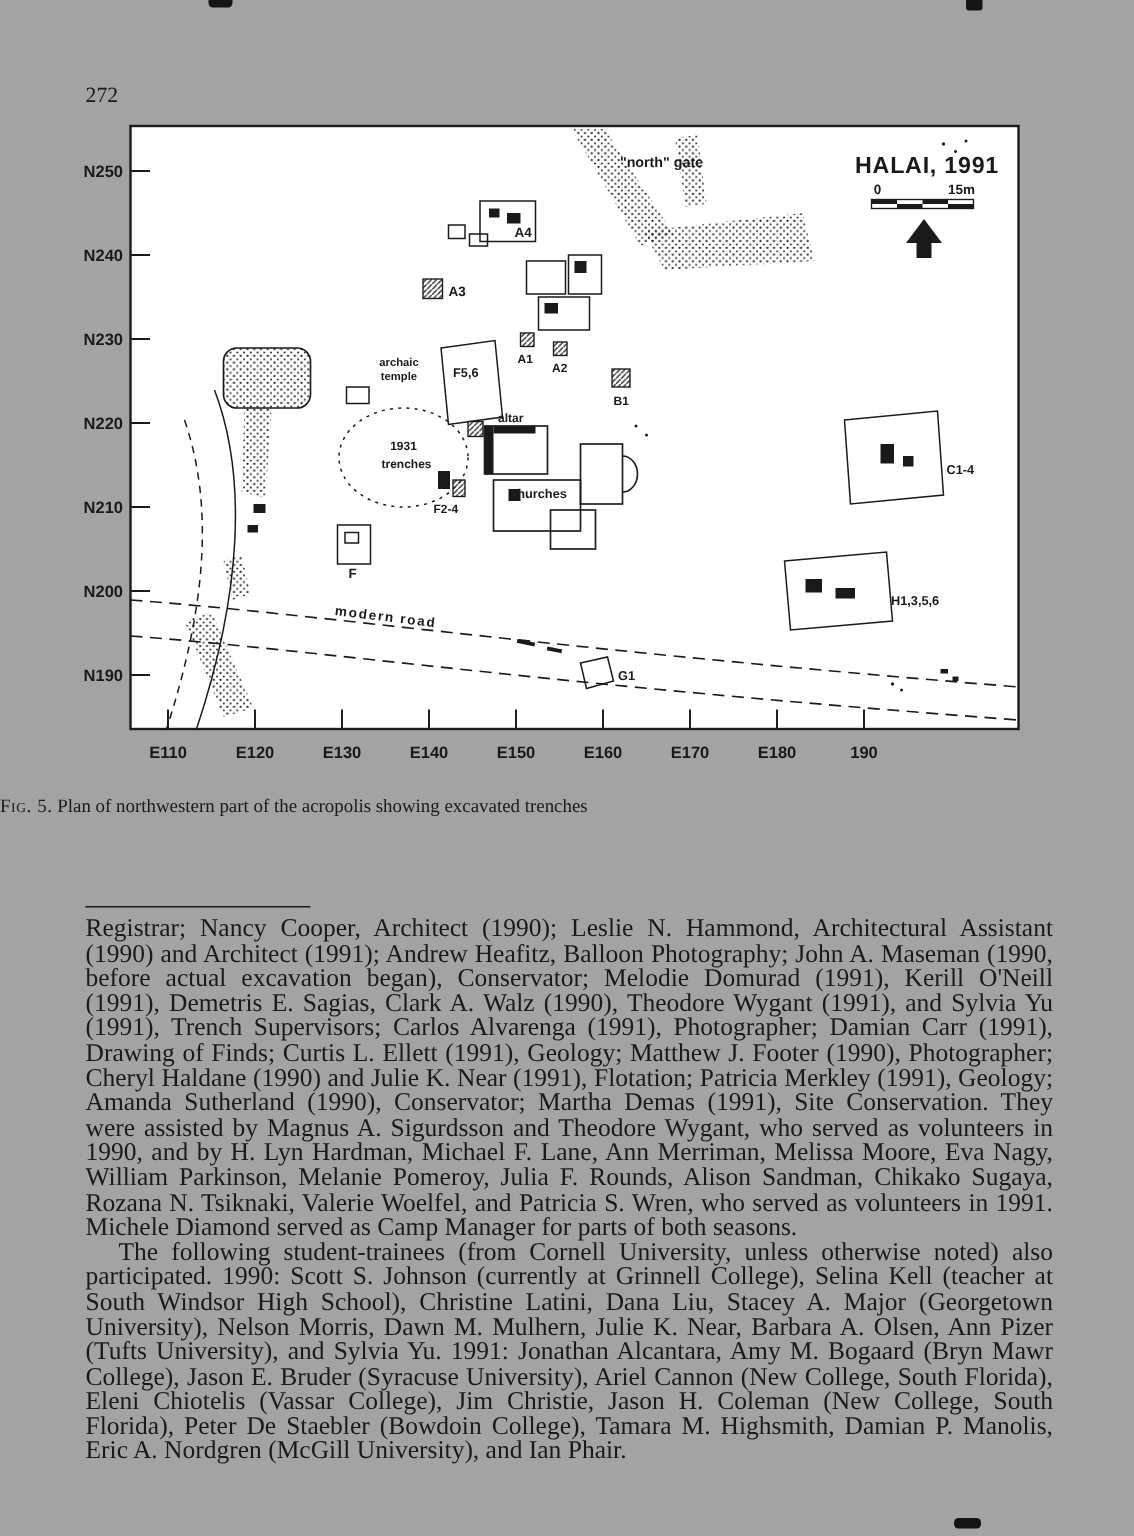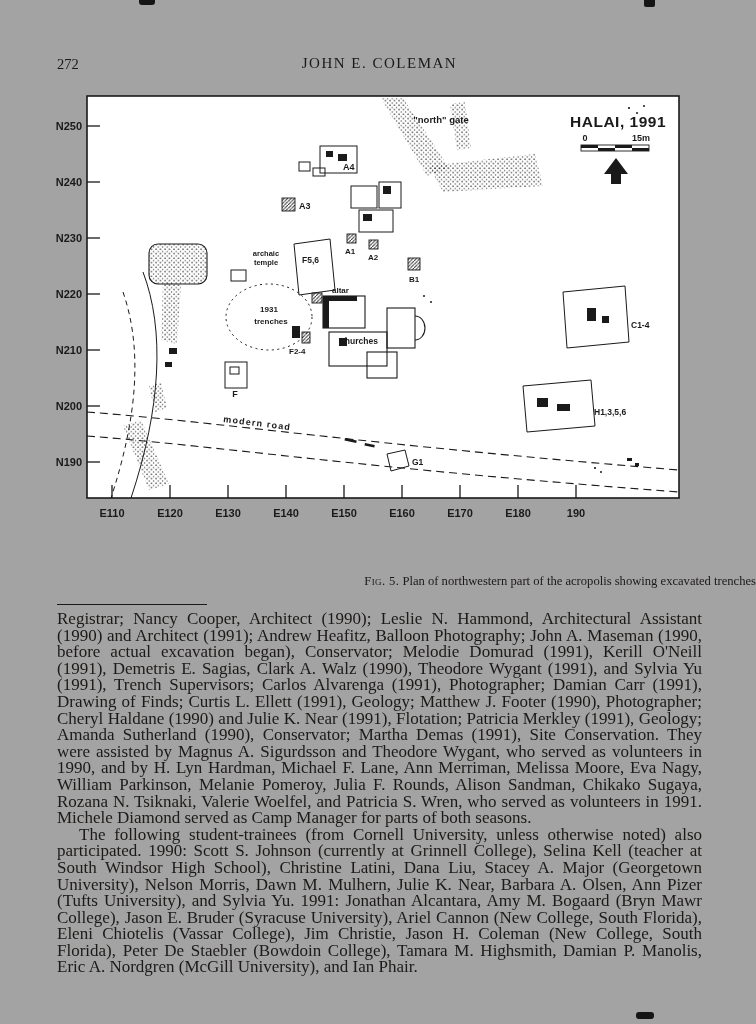--- a/index.html
+++ b/index.html
@@ -11,27 +11,27 @@
   }
   .artifact { position:absolute; background:#151515; }
   .art-tl { left:139px; top:0; width:16px; height:5px; border-radius:0 0 3px 3px; }
   .art-tr { left:644px; top:0; width:11px; height:7px; border-radius:0 0 2px 2px; }
   .art-br { left:636px; top:1012px; width:18px; height:7px; border-radius:3px; }
 
   .running-header { position:absolute; top:55px; left:57px; width:645px; height:20px; }
   .pg-num { position:absolute; left:0; top:1px; font-size:14.5px; }
   .run-head { text-align:center; font-size:15px; letter-spacing:1.5px; }
 
-  .figure { position:absolute; top:86px; left:29px; }
+  .figure { position:absolute; top:74px; left:29px; }
   .figure svg text {
     font-family:"Liberation Sans", sans-serif;
     font-weight:bold; fill:#1a1a1a;
   }
 
-  .caption { position:absolute; top:530px; left:0; width:756px; text-align:right; font-size:12.6px;margin-top:44px; }
+  .caption { position:absolute; top:530px; left:0; width:756px; text-align:left; font-size:12.6px; }
   .fig-label { font-variant:small-caps; letter-spacing:0.4px; }
 
   .fn-rule { position:absolute; top:604px; left:57px; width:150px; border-top:1.3px solid #1a1a1a; }
 
   .footnotes {
     position:absolute; top:611px; left:57px; width:645px;
     font-size:17px; line-height:16.6px; text-align:justify;
   }
   .footnotes p { margin:0; }
   .footnotes p.indent { text-indent:22px; }
@@ -40,21 +40,20 @@
 <body>
 
 <div class="page">
 
   <div class="artifact art-tl"></div>
   <div class="artifact art-tr"></div>
   <div class="artifact art-br"></div>
 
   <div class="running-header">
     <span class="pg-num">272</span>
-    <div class="run-head">JOHN E. COLEMAN</div>
   </div>
 
   <div class="figure">
     <svg width="660" height="452" viewBox="0 0 660 452">
       <defs>
         <pattern id="stip" width="4.5" height="4.5" patternUnits="userSpaceOnUse">
           <circle cx="1" cy="1.2" r="0.75" fill="#222"></circle>
           <circle cx="3.2" cy="3.5" r="0.65" fill="#222"></circle>
         </pattern>
         <pattern id="hatch" width="3.5" height="3.5" patternUnits="userSpaceOnUse">

